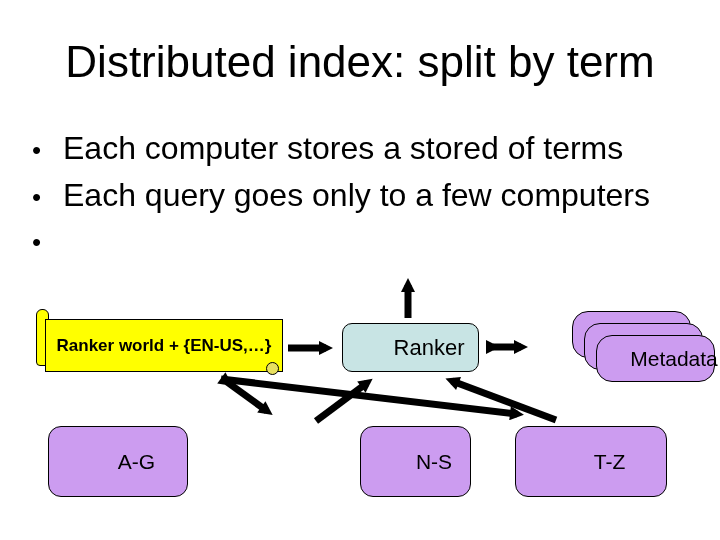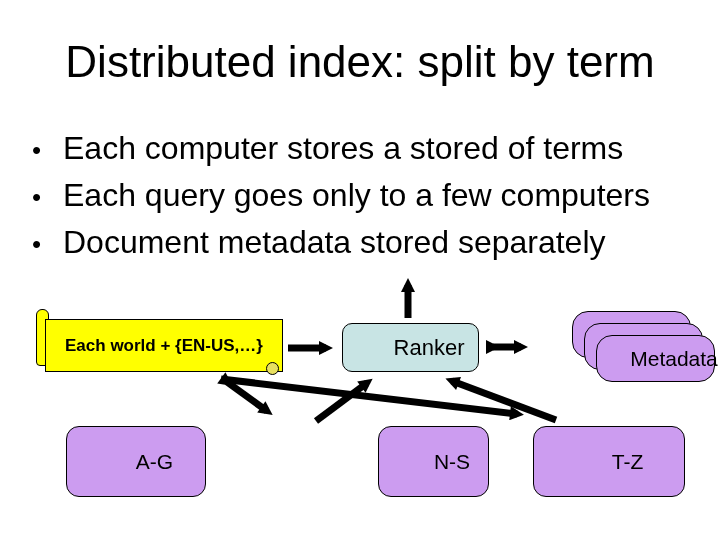--- a/index.html
+++ b/index.html
@@ -14,21 +14,21 @@
   }
   
   .bullets{position:absolute;top:125px;left:32px;width:660px;}
   .bullet-row{display:flex;align-items:baseline;height:47px;font-size:32px;line-height:47px;}
   .bullet-dot{width:31px;font-size:26px;flex:0 0 31px;}
   
   .box{
     position:absolute;border:1.5px solid #000;display:flex;
     align-items:center;justify-content:center;box-sizing:border-box;padding-left:37px;
   }
-  .shard{background:#cc9cf0;border-radius:13px;top:426px;height:71px;font-size:21px;margin-left:18px;}
+  .shard{background:#cc9cf0;border-radius:13px;top:426px;height:71px;font-size:21px;}
   #shard-ag{left:48px;width:140px;}
   #shard-hm{left:203px;width:137px;}
   #shard-ns{left:360px;width:111px;}
   #shard-tz{left:515px;width:152px;}
   #ranker{left:342px;top:323px;width:137px;height:49px;background:#c8e4e4;border-radius:10px;font-size:22px;}
   .meta{width:119px;height:47px;background:#cc9cf0;border-radius:16px;font-size:21px;margin-left:44px;}
   #meta-back{left:528px;top:311px;}
   #meta-mid{left:540px;top:323px;}
   #meta-front{left:552px;top:335px;}
   
@@ -59,21 +59,20 @@
     <div class="bullet-row">
       <span class="bullet-dot">•</span>
       <span>Each computer stores a stored of terms</span>
     </div>
     <div class="bullet-row">
       <span class="bullet-dot">•</span>
       <span>Each query goes only to a few computers</span>
     </div>
     <div class="bullet-row">
       <span class="bullet-dot">•</span>
-      <span>Document metadata stored separately</span>
     </div>
   </div>
 
   <svg class="arrows" viewBox="0 0 720 540">
     <defs>
       <marker id="ah" viewBox="0 0 10 10" refX="5" refY="5" markerWidth="16" markerHeight="14" markerUnits="userSpaceOnUse" orient="auto">
         <path d="M0,0 L10,5 L0,10 Z" fill="#000"></path>
       </marker>
     </defs>
     <line x1="288" y1="348" x2="326" y2="348" stroke="#000" stroke-width="7" marker-end="url(#ah)"></line>
@@ -81,21 +80,21 @@
     <line x1="493" y1="347" x2="521" y2="347" stroke="#000" stroke-width="7" marker-start="url(#ah)" marker-end="url(#ah)"></line>
     <line x1="227" y1="382" x2="267" y2="411" stroke="#000" stroke-width="7" marker-start="url(#ah)" marker-end="url(#ah)"></line>
     <line x1="221" y1="379" x2="517" y2="414" stroke="#000" stroke-width="7" marker-end="url(#ah)"></line>
     <line x1="316" y1="421" x2="367" y2="383" stroke="#000" stroke-width="7" marker-end="url(#ah)"></line>
     <line x1="556" y1="420" x2="452" y2="381" stroke="#000" stroke-width="7" marker-end="url(#ah)"></line>
   </svg>
 
   <div>
     <div class="scroll-roll"></div>
     <div class="scroll-body">
-      <span>Each world + {EN-US,…}</span>
+      <span>Ranker world + {EN-US,…}</span>
     </div>
     <div class="scroll-curl"></div>
   </div>
 
   <div id="ranker" class="box">
     <span>Ranker</span>
   </div>
 
   <div id="meta-back" class="box meta"></div>
   <div id="meta-mid" class="box meta"></div>

